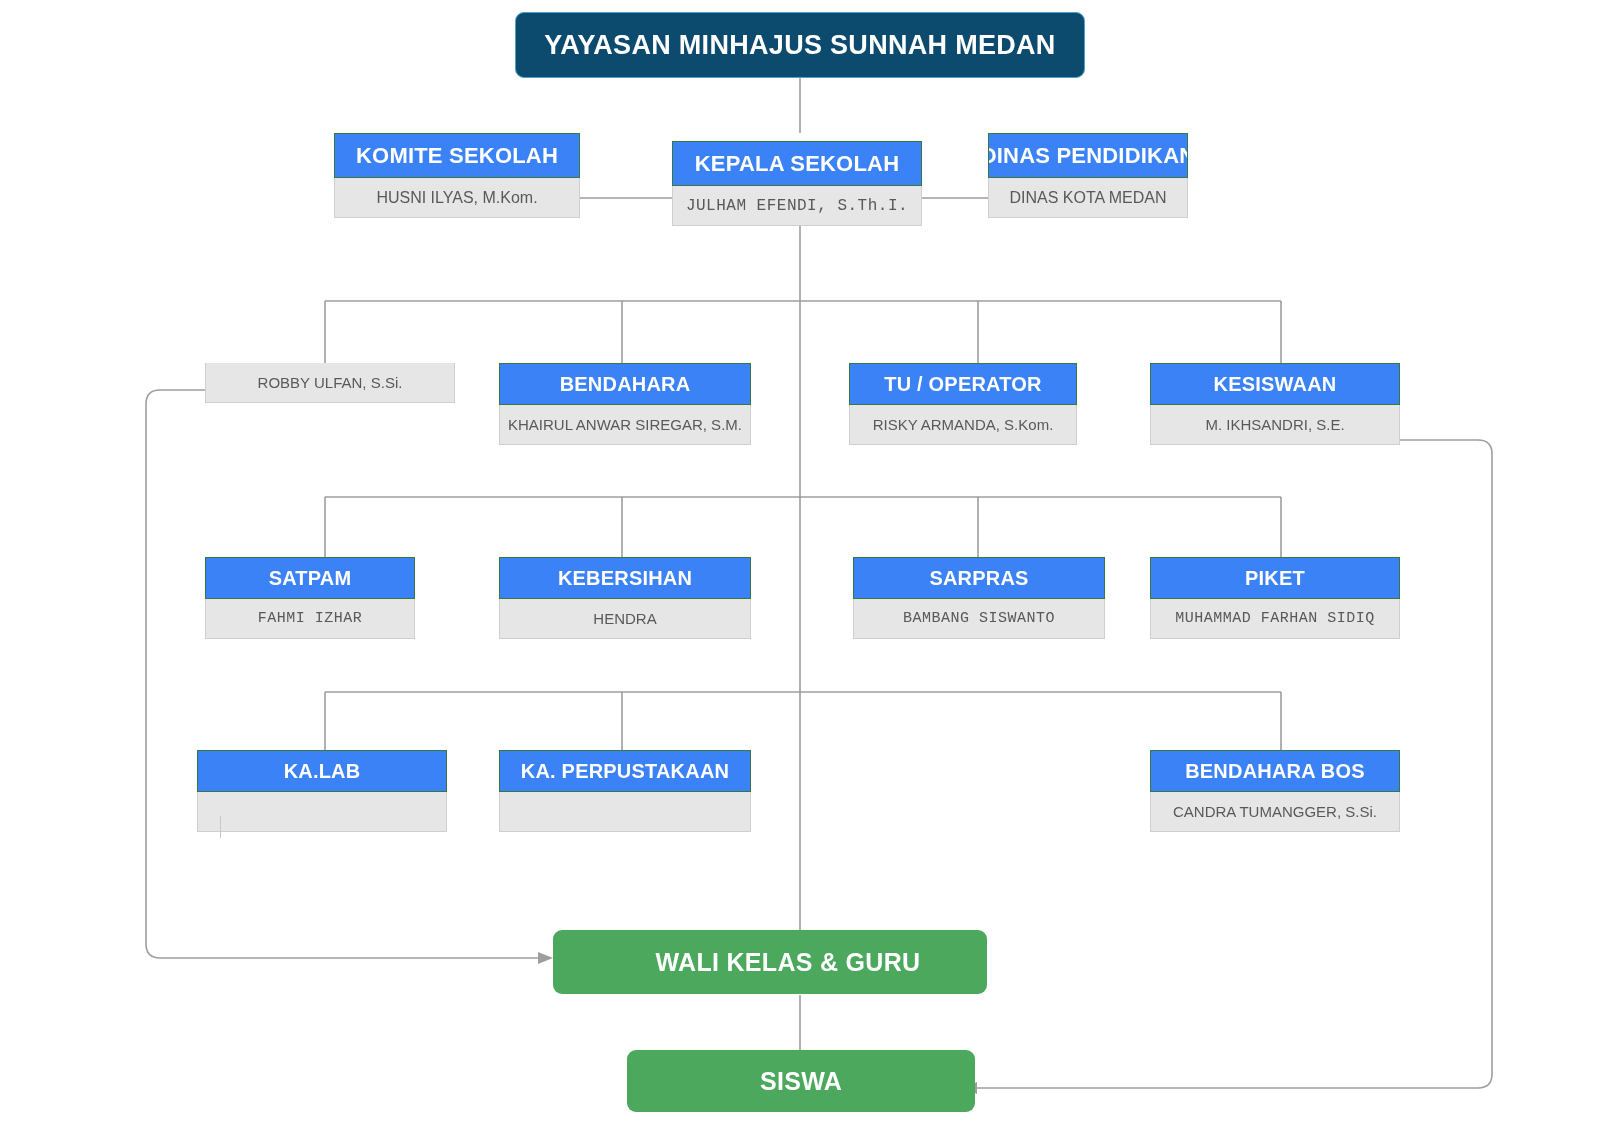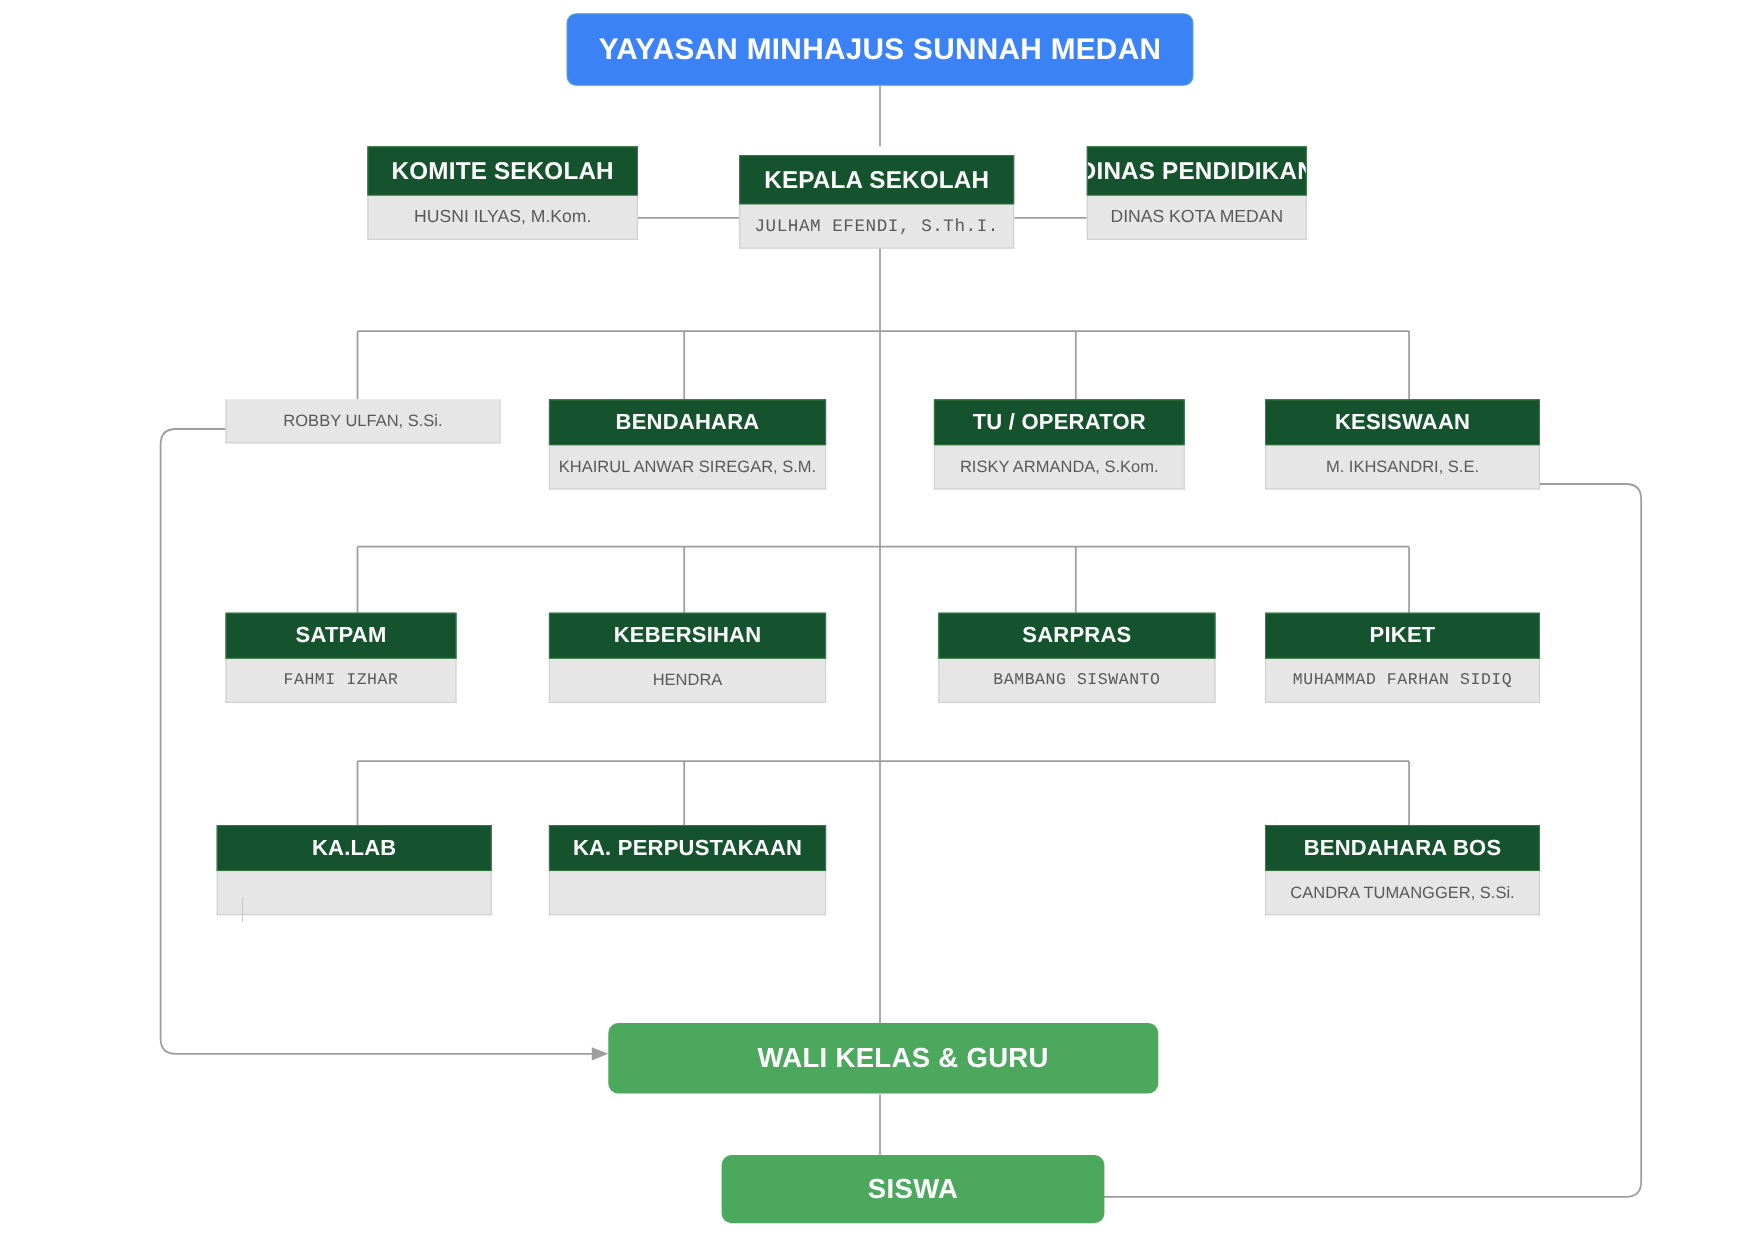--- a/index.html
+++ b/index.html
@@ -49,34 +49,34 @@
     border: 1px solid #cfcfcf;
     border-top: none;
     color: #595959;
     white-space: nowrap;
     overflow: hidden;
   }
 
   
   .root {
     border-radius: 9px;
-    background: #3b82f6;
+    background: #0c4a6e;
     border: 1px solid #4fa3c9;
     display: flex;
     align-items: center;
     justify-content: center;
     color: #ffffff;
     font-size: 27px;
     font-weight: bold;
     letter-spacing: .3px;
   }
 
   
   .greenbox .hdr {
-    background: #14532d;
+    background: #3b82f6;
     border: 1px solid #35793f;
     display: flex;
     align-items: center;
     justify-content: center;
   }
   .greenbox .body {
     display: flex;
     align-items: center;
     justify-content: center;
   }
@@ -229,21 +229,21 @@
   <div class="node greenbox sz-md" style="left:499px; top:750px; width:252px;">
     <div class="hdr">KA. PERPUSTAKAAN</div>
     <div class="body empty"></div>
   </div>
 
   <div class="node greenbox sz-md" style="left:1150px; top:750px; width:250px;">
     <div class="hdr">BENDAHARA BOS</div>
     <div class="body">CANDRA TUMANGGER, S.Si.</div>
   </div>
 
-  <div class="node solidgreen" style="left:553px; top:930px; width:500px; height:64px;padding-left:36px;">
+  <div class="node solidgreen" style="left:553px; top:930px; width:434px; height:64px;padding-left:36px;">
     <span>WALI KELAS &amp; GURU</span>
   </div>
 
-  <div class="node solidgreen" style="left:627px; top:1050px; width:348px; height:62px;margin-left:29px;">
+  <div class="node solidgreen" style="left:627px; top:1050px; width:348px; height:62px;">
     <span>SISWA</span>
   </div>
 
 </div>
 
 </body></html>

